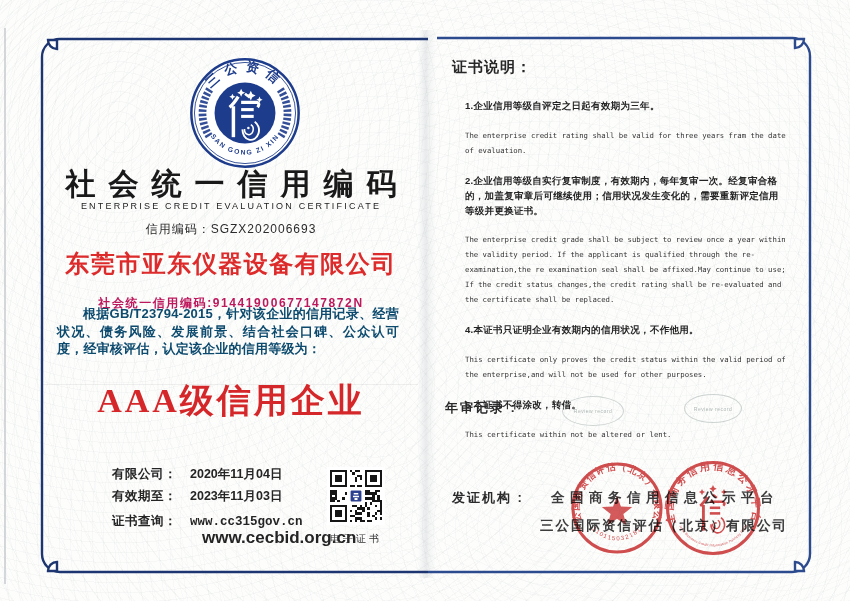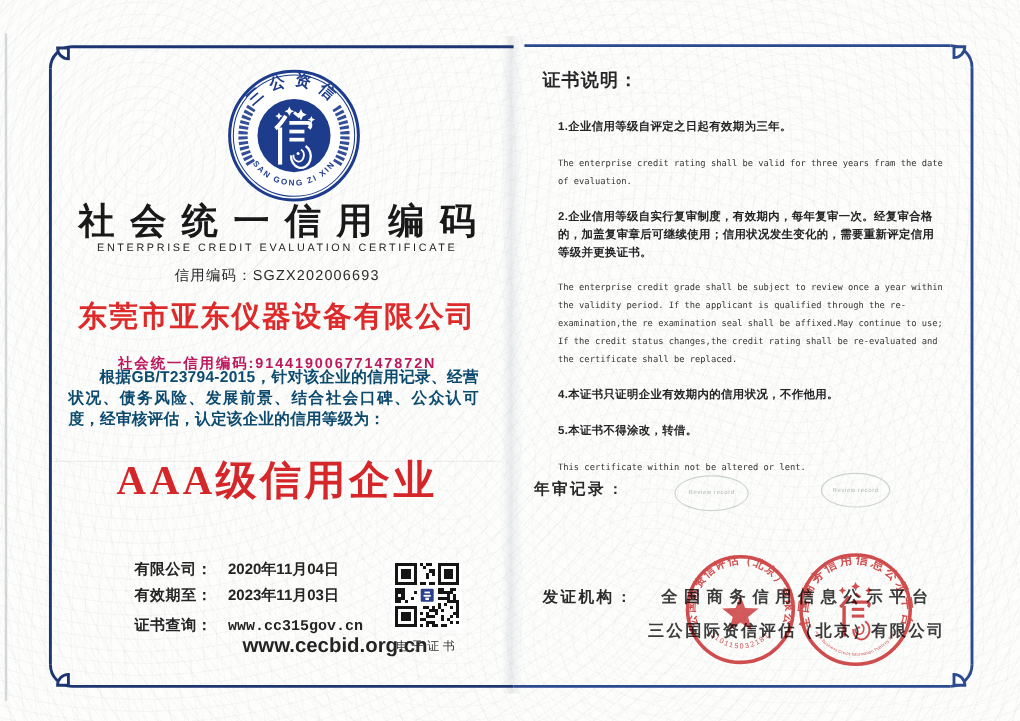--- a/index.html
+++ b/index.html
@@ -259,20 +259,21 @@
 
   <div>
     <div class="abs" id="rp-heading">证书说明：</div>
 
     <div class="abs" id="clauses">
       <p class="zh">1.企业信用等级自评定之日起有效期为三年。</p>
       <p class="en">The enterprise credit rating shall be valid for three years fram the date of evaluation.</p>
       <p class="zh">2.企业信用等级自实行复审制度，有效期内，每年复审一次。经复审合格的，加盖复审章后可继续使用；信用状况发生变化的，需要重新评定信用等级并更换证书。</p>
       <p class="en">The enterprise credit grade shall be subject to review once a year within the validity period. If the applicant is qualified through the re-examination,the re examination seal shall be affixed.May continue to use; If the credit status changes,the credit rating shall be re-evaluated and the certificate shall be replaced.</p>
       <p class="zh">4.本证书只证明企业有效期内的信用状况，不作他用。</p>
+      <p class="en">This certificate only proves the credit status within the valid period of the enterprise,and will not be used for other purposes.</p>
       <p class="zh">5.本证书不得涂改，转借。</p>
       <p class="en">This certificate within not be altered or lent.</p>
     </div>
 
     <div class="abs" id="annual-label">年审记录 :</div>
     <div class="abs oval" id="oval1">Review record</div>
     <div class="abs oval" id="oval2">Review record</div>
 
     <div class="abs" id="issuer-label">发证机构 :</div>
     <div class="abs" id="issuer1">全国商务信用信息公示平台</div>

